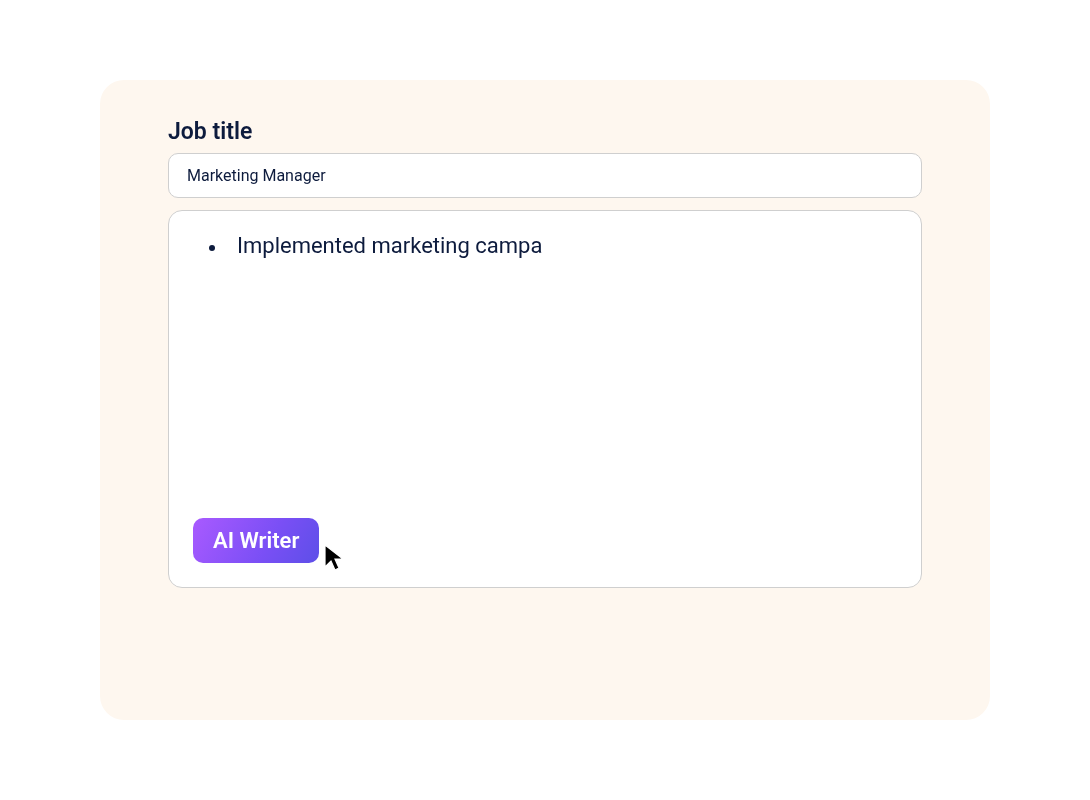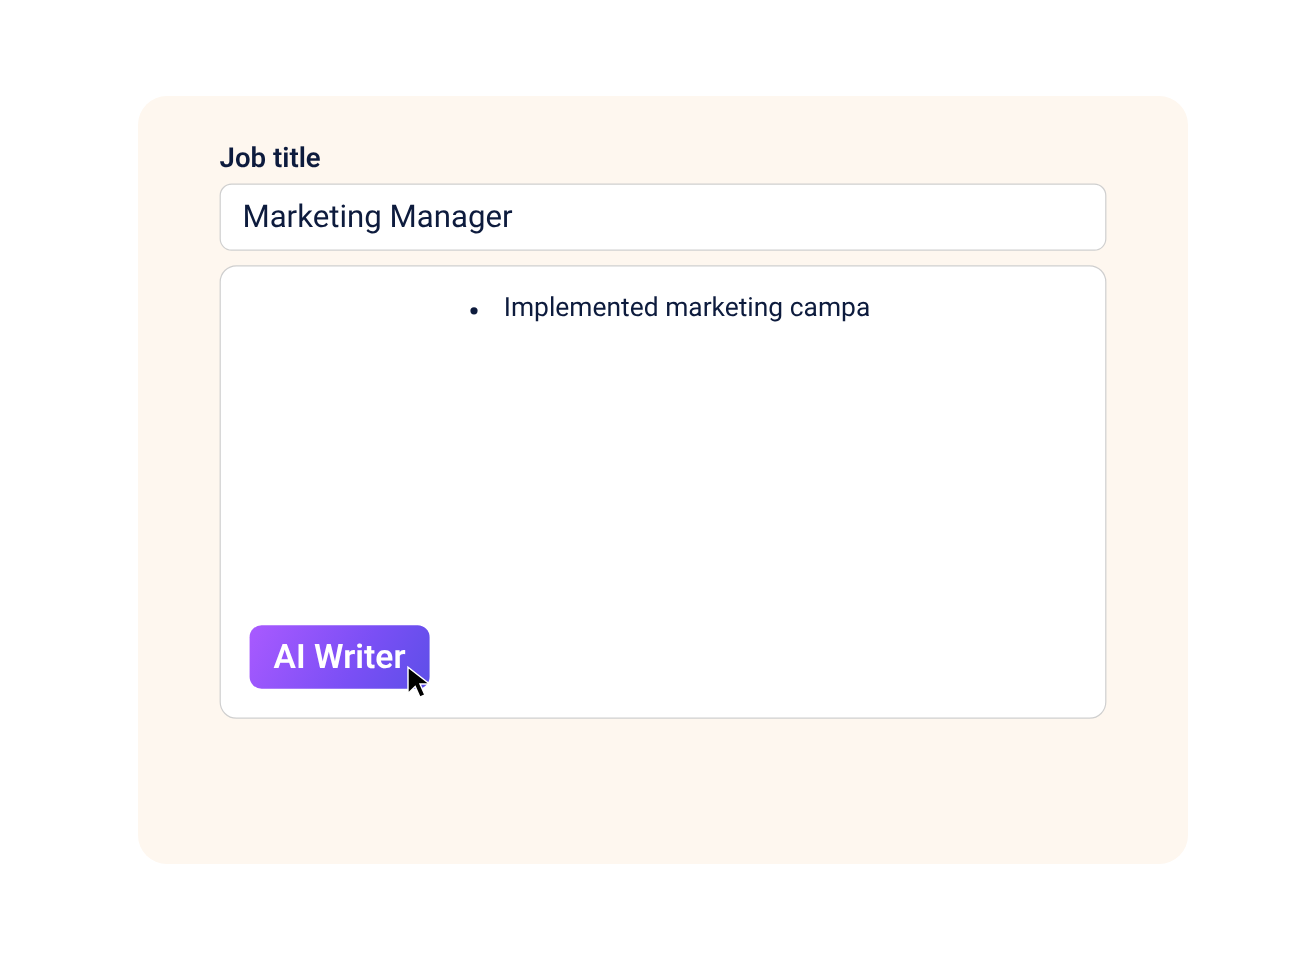--- a/index.html
+++ b/index.html
@@ -14,37 +14,36 @@
       background: #ffffff;
       font-family: -apple-system, BlinkMacSystemFont, "Segoe UI", Roboto, Helvetica, Arial, sans-serif;
       padding: 80px 100px;
     }
     
     .card {
       background: #fef7ef;
       border-radius: 24px;
       padding: 38px 68px 70px 68px;
       height: 640px;
-      margin-left: 15px;
     }
     
     .field-label {
       font-size: 23px;
       font-weight: 600;
       color: #0d1b3d;
       margin-bottom: 8px;
     }
     
     .text-input {
       width: 100%;
       background: #ffffff;
       border: 1px solid #cfcfcf;
       border-radius: 10px;
       padding: 12px 18px;
-      font-size: 26px;
+      font-size: 16px;
       color: #0d1b3d;
       font-family: inherit;
       outline: none;
       margin-bottom: 12px;
     }
     
     .description-area {
       position: relative;
       width: 100%;
       height: 378px;
@@ -53,40 +52,39 @@
       border-radius: 14px;
       padding: 22px 28px;
     }
     
     .bullet-line {
       display: flex;
       align-items: flex-start;
       gap: 22px;
       font-size: 22px;
       color: #0d1b3d;
-      justify-content: center;
     }
     
     .bullet-dot {
       width: 6px;
       height: 6px;
       background: #0d1b3d;
       border-radius: 50%;
       margin-top: 12px;
       margin-left: 12px;
       flex-shrink: 0;
     }
     
     .ai-writer-button {
       position: absolute;
       left: 24px;
       bottom: 24px;
       background: linear-gradient(120deg, #a95aff 0%, #7a4ff5 60%, #5d4fe8 100%);
       color: #ffffff;
-      font-size: 28px;
+      font-size: 22px;
       font-weight: 600;
       border: none;
       border-radius: 10px;
       padding: 10px 20px;
       cursor: pointer;
       font-family: inherit;
       text-align: right;
     }
     
     .cursor-icon {

